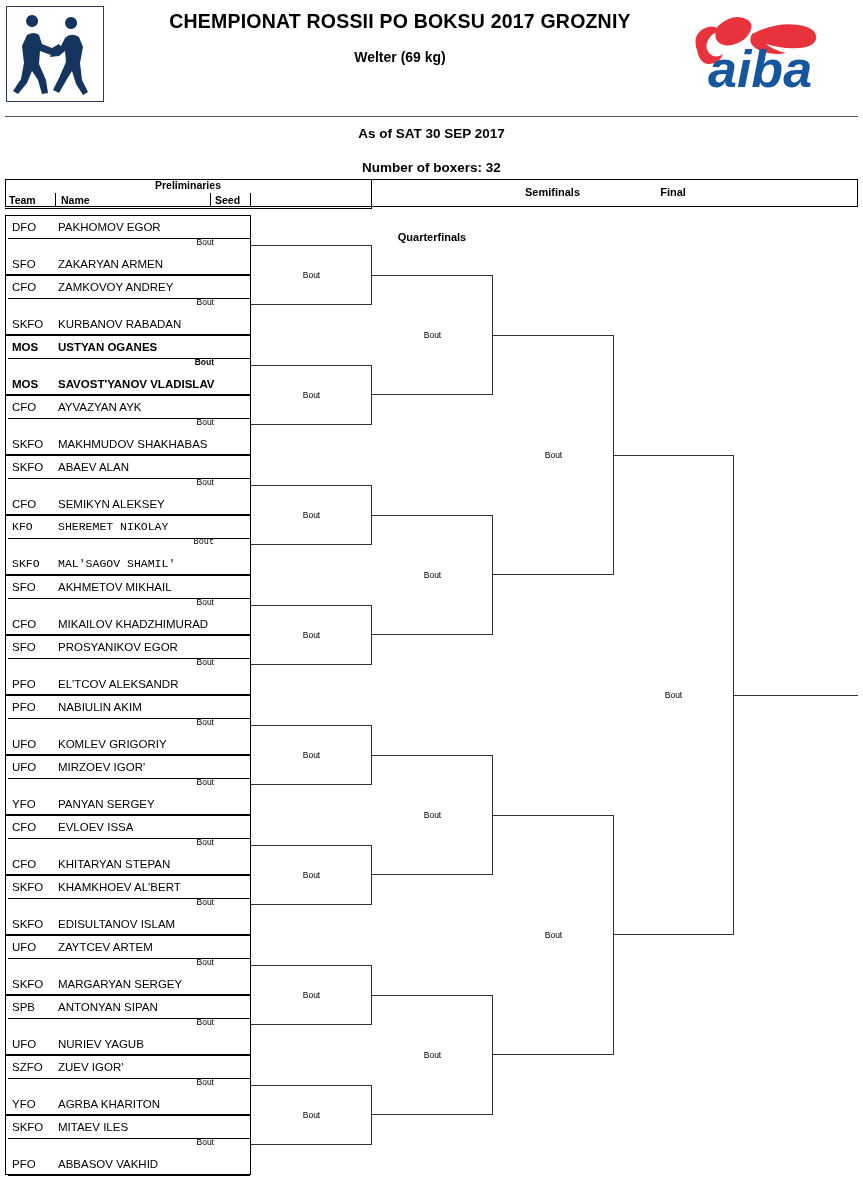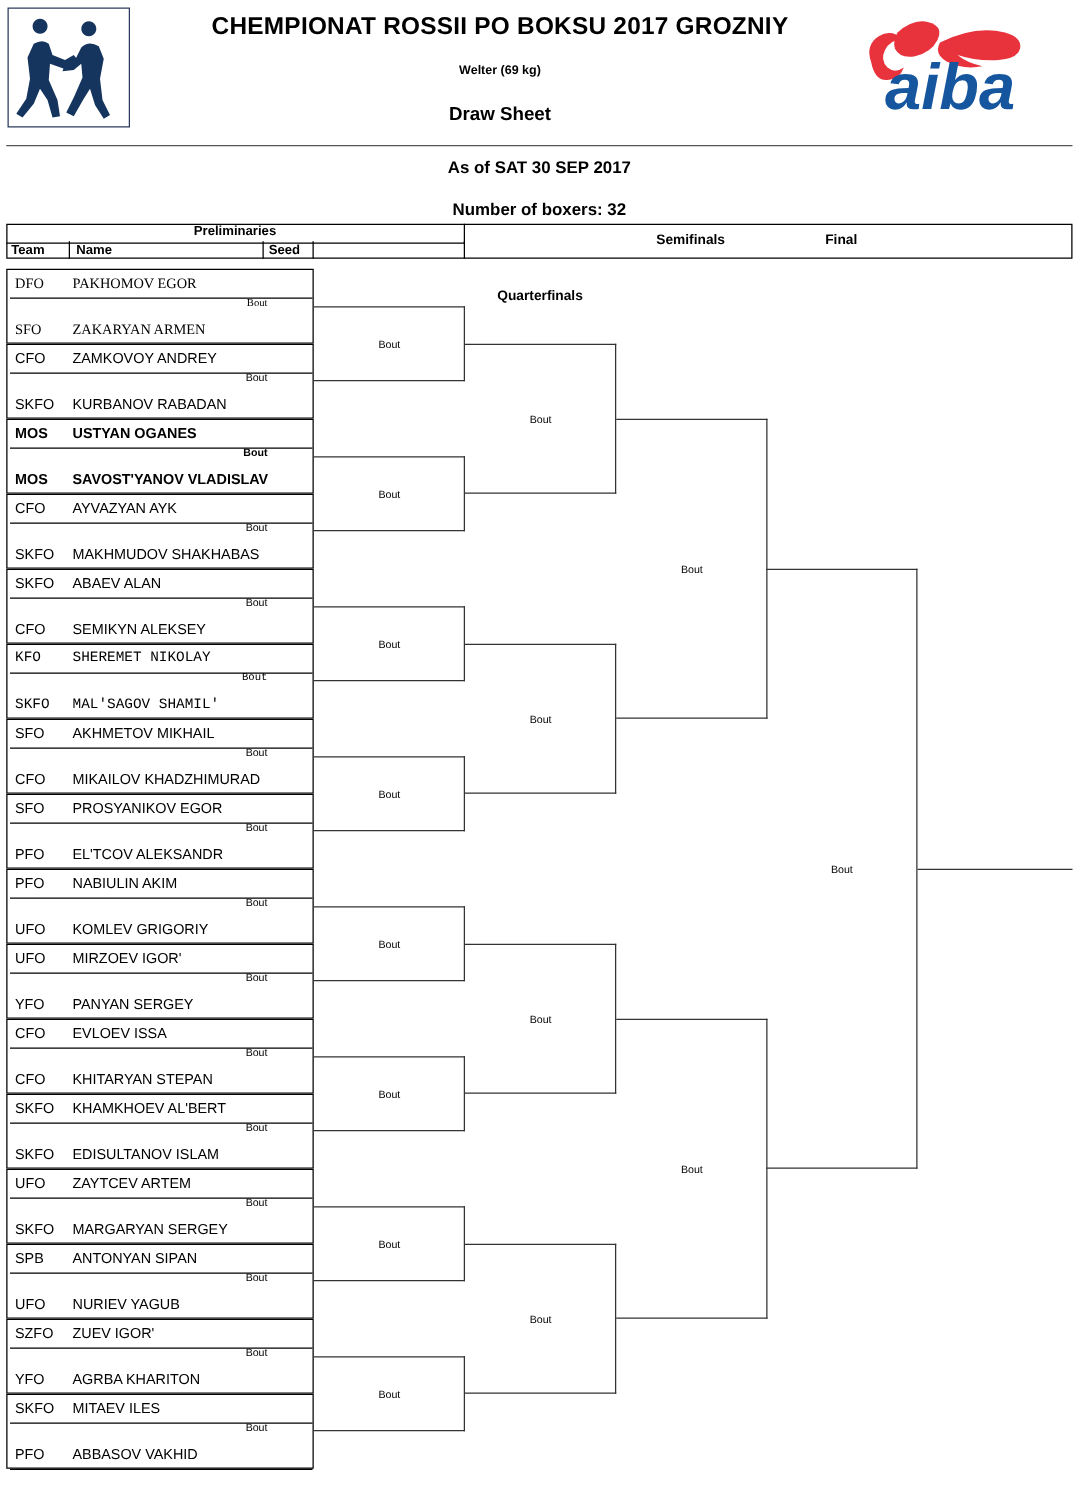--- a/index.html
+++ b/index.html
@@ -14,38 +14,38 @@
   #logo-box{
     left:6px;top:6px;width:98px;height:96px;
     border:1px solid #2b3a5c;background:#fff;box-sizing:border-box;
   }
   #logo-box svg{display:block;}
 
   #title-block{left:110px;top:8px;width:580px;text-align:center;}
   #event-title{
     font-size:19.5px;font-weight:bold;letter-spacing:.2px;line-height:26px;
   }
-  #weight-class{font-size:10px;font-weight:bold;margin-top:13px;line-height:20px;}
+  #weight-class{font-size:14px;font-weight:bold;margin-top:13px;line-height:20px;}
   #sheet-type{font-size:15px;font-weight:bold;margin-top:15px;line-height:20px;}
 
   #aiba-logo{left:674px;top:4px;width:158px;height:96px;text-decoration:underline;}
 
   #header-rule{
     left:5px;top:116px;width:853px;height:0;
     border-top:1.6px solid #555;
   }
 
   #as-of{left:0;top:126px;width:863px;text-align:center;font-size:13.5px;font-weight:bold;}
   #boxer-count{left:0;top:160px;width:863px;text-align:center;font-size:13.5px;font-weight:bold;}
 
   
   #col-head{left:5px;top:179px;width:853px;height:28px;box-sizing:border-box;
     border:1.3px solid #000;}
   #ch-prelim-label{
-    left:5px;top:179px;width:367px;height:16px;box-sizing:border-box;
+    left:5px;top:179px;width:367px;height:30px;box-sizing:border-box;
     border-bottom:1.3px solid #000;border-right:1.3px solid #000;
     text-align:center;font-size:10.5px;font-weight:bold;line-height:13px;
   }
   #ch-team{left:5px;top:193px;width:51px;height:14px;box-sizing:border-box;
     border-right:1.3px solid #000;font-size:10.5px;font-weight:bold;line-height:14px;padding-left:4px;}
   #ch-name{left:56px;top:193px;width:155px;height:14px;box-sizing:border-box;
     border-right:1.3px solid #000;font-size:10.5px;font-weight:bold;line-height:14px;padding-left:5px;}
   #ch-seed{left:211px;top:193px;width:40px;height:14px;box-sizing:border-box;
     border-right:1.3px solid #000;font-size:10.5px;font-weight:bold;line-height:14px;padding-left:4px;}
   #ch-prelim-rest{left:251px;top:193px;width:121px;height:14px;box-sizing:border-box;
@@ -104,21 +104,20 @@
 
       <path d="M64 22 a6 6 0 1 1 0.1 0 z"></path>
       <path d="M72 30 q-8 -5 -14 1 l-5 10 l-8 3 l-2 6 l9 -1 l6 -5 l1 11 l-7 16 l-6 12 l6 3 l8 -14 l5 -8 l4 13 l7 11 l5 -3 l-6 -12 l-2 -17 l3 -16 z"></path>
     </g>
   </svg>
 </div>
 
 <div class="abs" id="title-block">
   <div id="event-title">CHEMPIONAT ROSSII PO BOKSU 2017 GROZNIY</div>
   <div id="weight-class">Welter (69 kg)</div>
-  <div id="sheet-type">Draw Sheet</div>
 </div>
 
 <div class="abs" id="aiba-logo">
   <svg width="158" height="96" viewBox="0 0 158 96">
     <g fill="#e8323c">
       <path d="M44 22 q16 -14 30 -6 q6 4 2 12 q-5 10 -18 13 q-12 2 -16 -6 q-2 -6 2 -13 z"></path>
       <path d="M23 46 q-5 -14 6 -21 q10 -6 19 2 q-10 1 -14 9 q-4 8 2 14 q6 5 13 0 q-3 9 -13 10 q-10 1 -13 -14 z"></path>
       <path d="M78 30 q28 -14 52 -8 q14 4 12 13 q-2 8 -17 9 q-18 1 -33 -4 q7 6 20 9 q-16 3 -29 -4 q-10 -6 -5 -15 z"></path>
     </g>
     <g fill="#15569f">
@@ -135,21 +134,21 @@
 <div class="abs" id="ch-prelim-label">Preliminaries</div>
 <div class="abs" id="ch-team">Team</div>
 <div class="abs" id="ch-name">Name</div>
 <div class="abs" id="ch-seed">Seed</div>
 <div class="abs" id="ch-prelim-rest"></div>
 <div class="abs" id="ch-qf">Quarterfinals</div>
 <div class="abs" id="ch-sf">Semifinals</div>
 <div class="abs" id="ch-final">Final</div>
 
 <div id="bracket-root">
-    <div class="abs prelim-box" style="top: 215px; font-family: Liberation Serif, serif;">
+    <div class="abs prelim-box" style="top: 215px;">
       <div class="pb-name top">
         <span class="pb-team">DFO</span>
         <span class="pb-person">PAKHOMOV EGOR</span>
       </div>
       <div class="pb-underline top"></div>
       <div class="pb-name bot">
         <span class="pb-team">SFO</span>
         <span class="pb-person">ZAKARYAN ARMEN</span>
       </div>
       <div class="pb-underline bot"></div>

